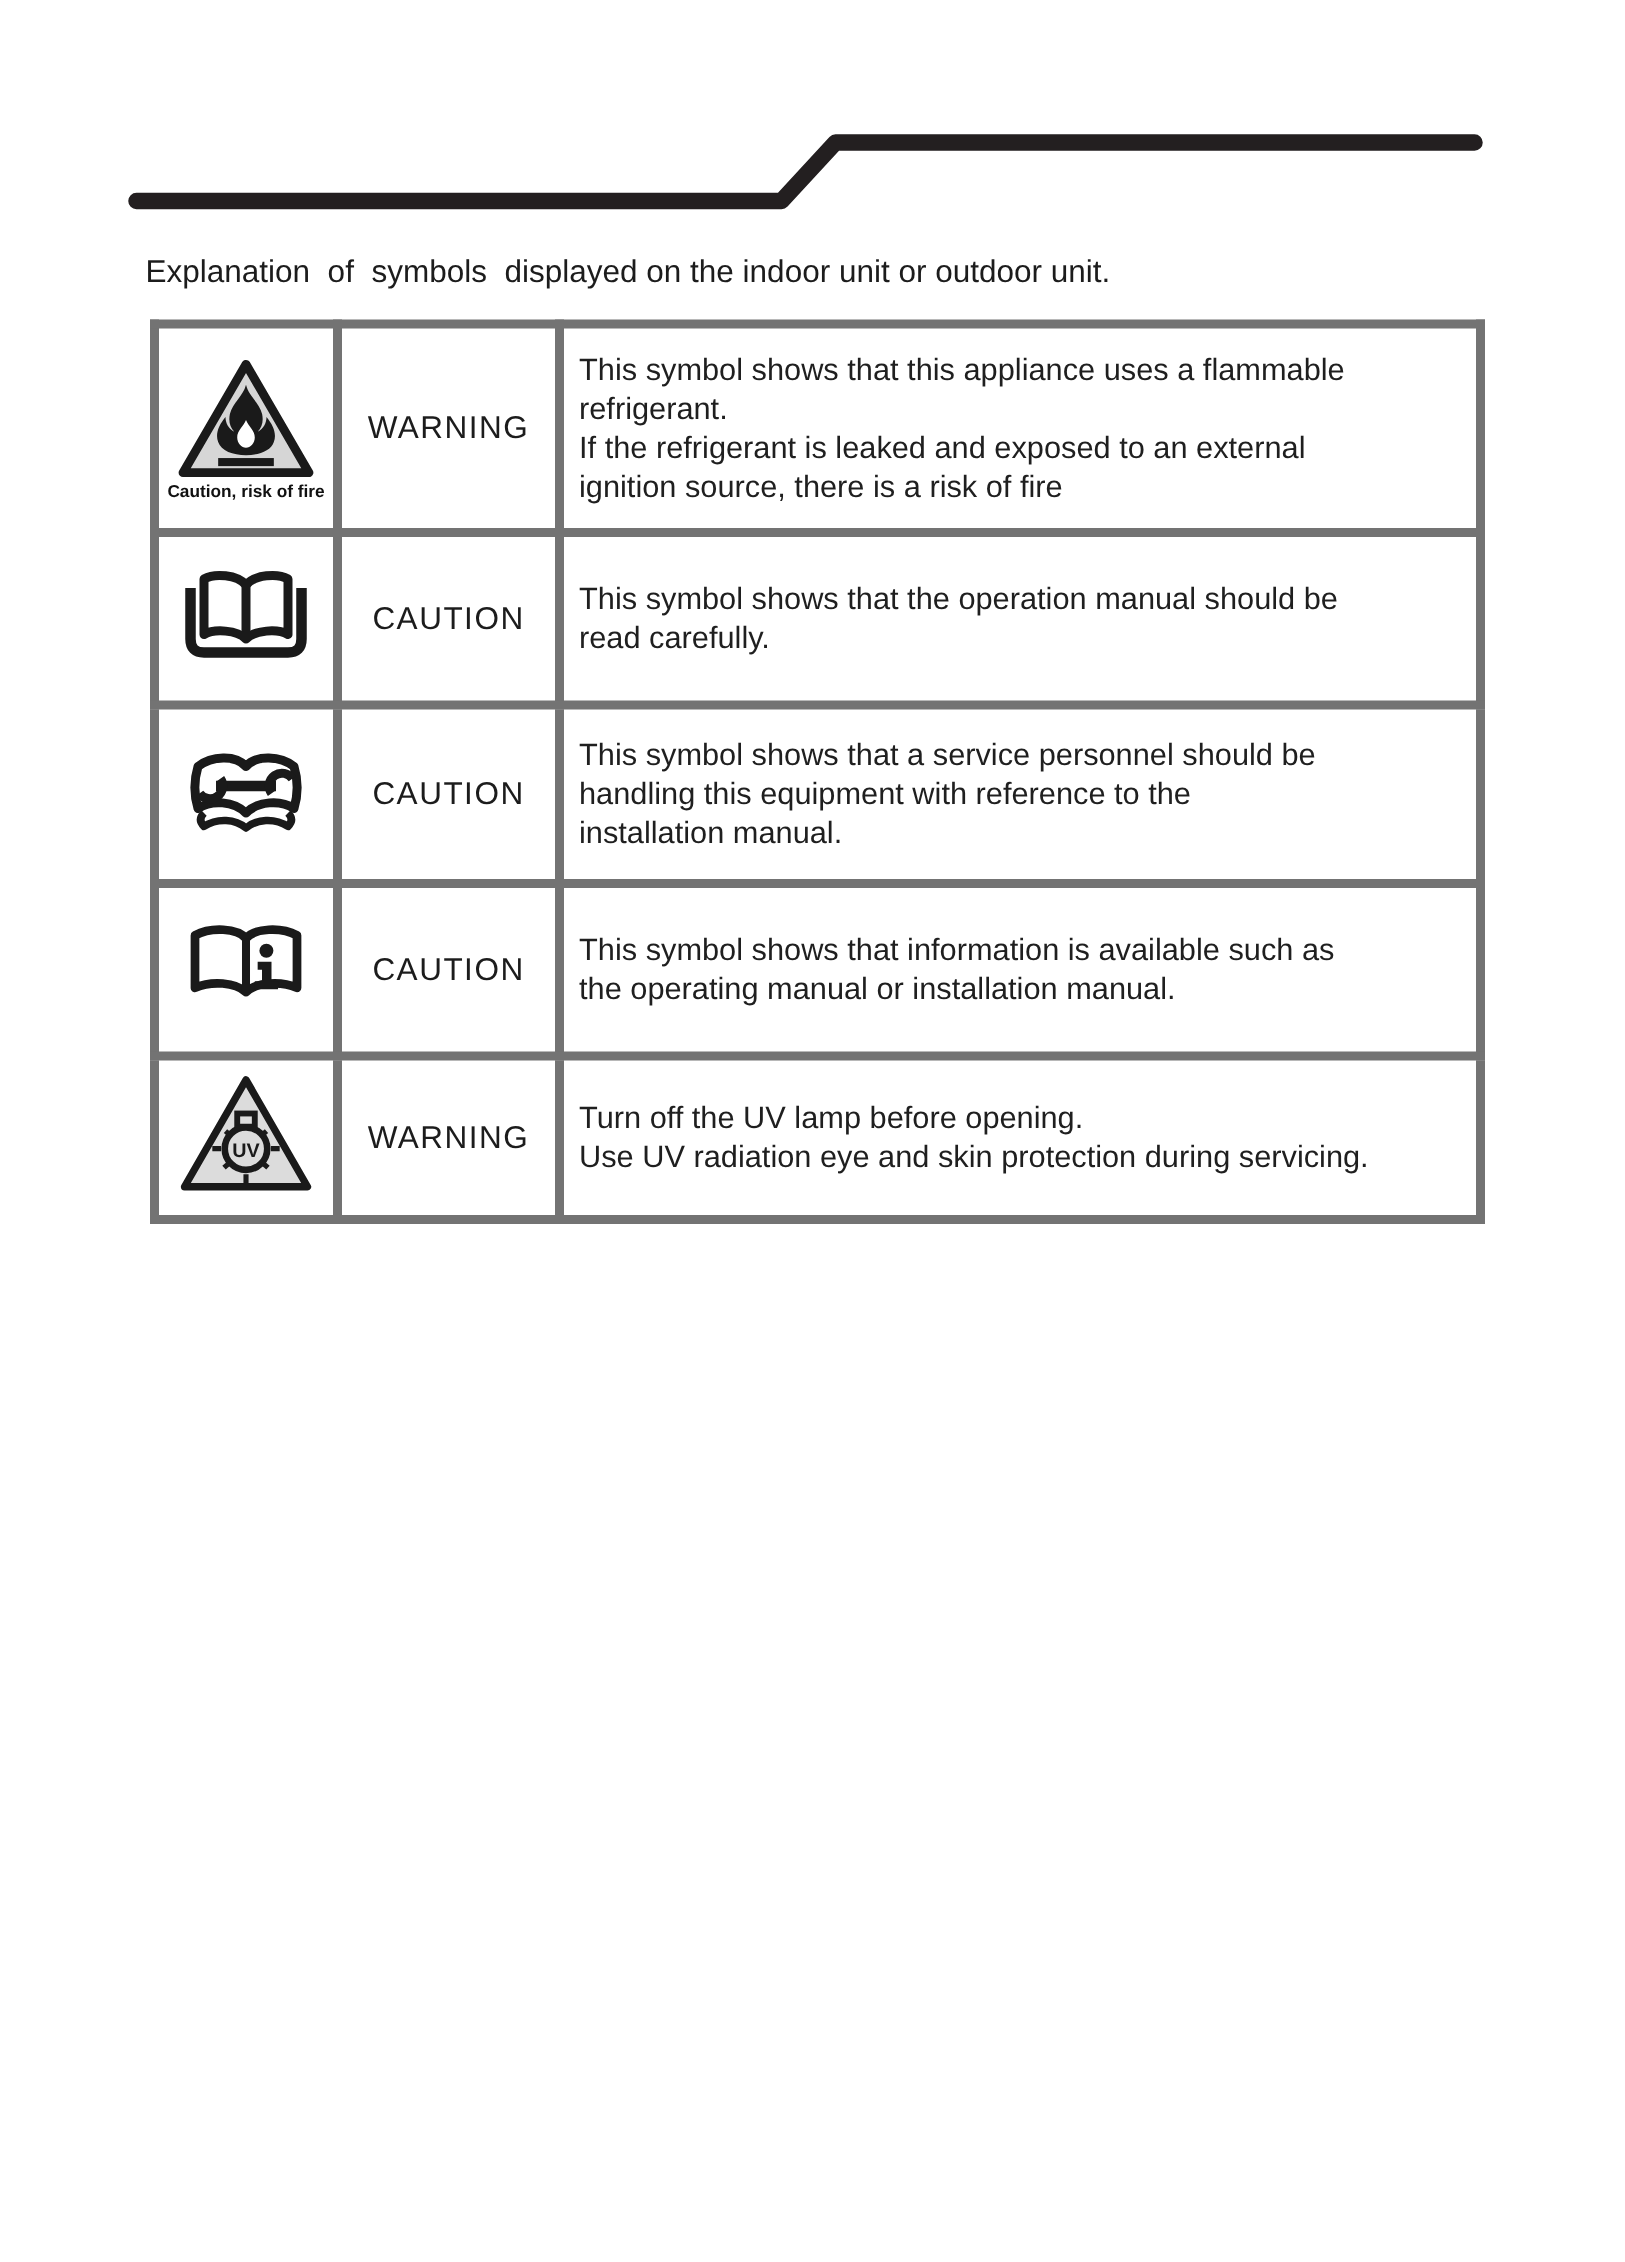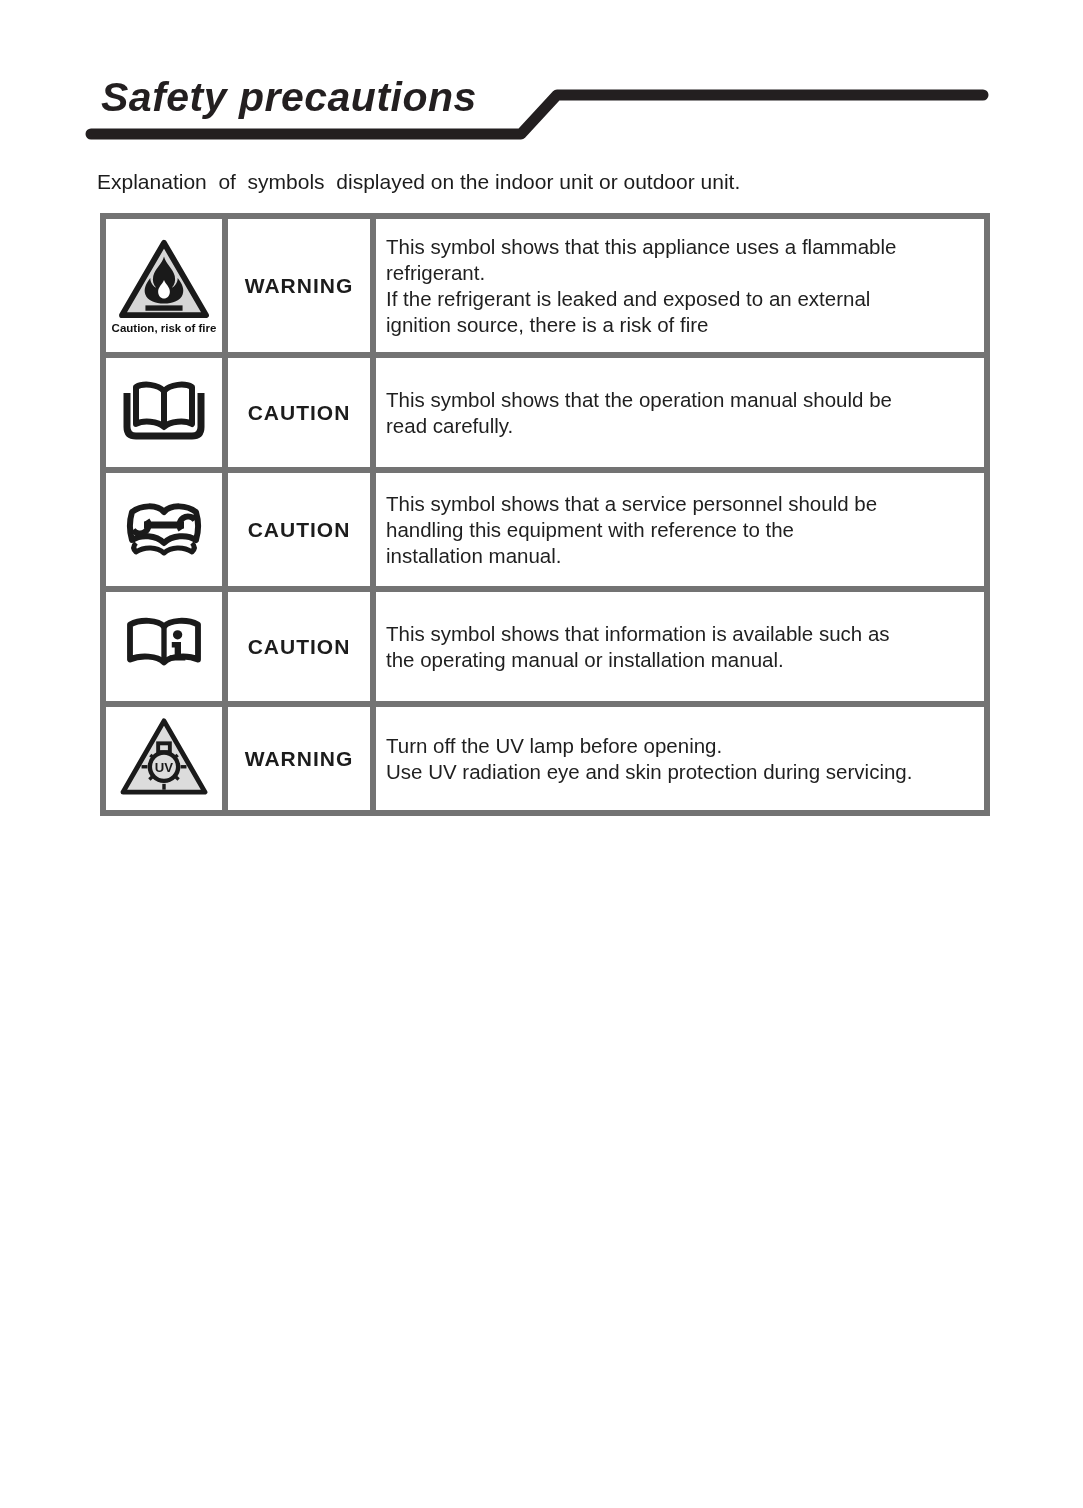--- a/index.html
+++ b/index.html
@@ -55,21 +55,21 @@
     border: 6px solid #737373;
     vertical-align: middle;
     background: #ffffff;
   }
   td.icon-cell {
     text-align: center;
     padding: 4px 2px;
   }
   td.label-cell {
     text-align: center;
-    font-weight: bold;
+    font-weight: normal;
     font-size: 21px;
     letter-spacing: 1px;
     color: #1c1c1c;
   }
   td.desc-cell {
     padding: 8px 4px 8px 10px;
     font-size: 20.5px;
     line-height: 26px;
     white-space: pre-line;
     color: #1f1f1f;
@@ -100,21 +100,20 @@
     text-align: center;
     font-size: 22px;
     color: #1c1c1c;
   }
 </style>
 </head>
 <body>
 
 <div class="page">
 
-  <div class="title">Safety precautions</div>
   <svg class="stripe" width="905" height="62" viewBox="0 0 905 62">
     <polyline points="6,49 436,49 472,10 898,10" fill="none" stroke="#231f20" stroke-width="11" stroke-linecap="round" stroke-linejoin="round"></polyline>
   </svg>
 
   <div class="intro">Explanation  of  symbols  displayed on the indoor unit or outdoor unit.</div>
 
   <table class="symbols">
     <colgroup>
       <col style="width:122px">
       <col style="width:148px">

